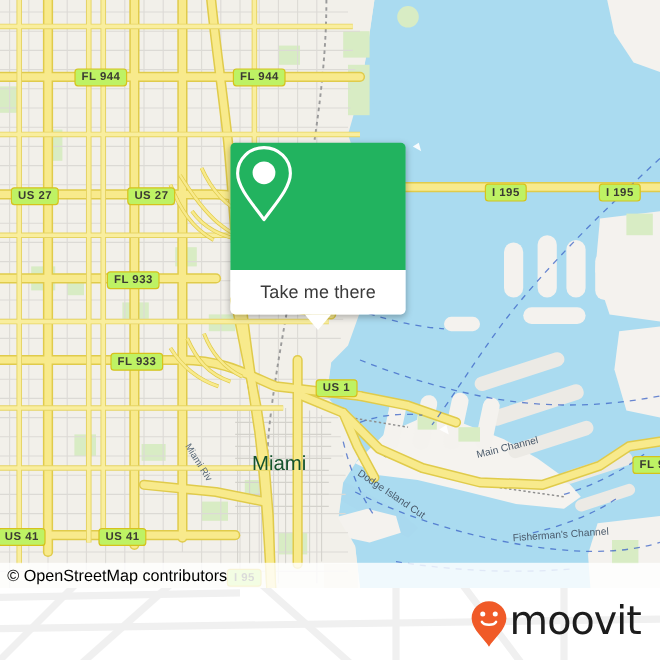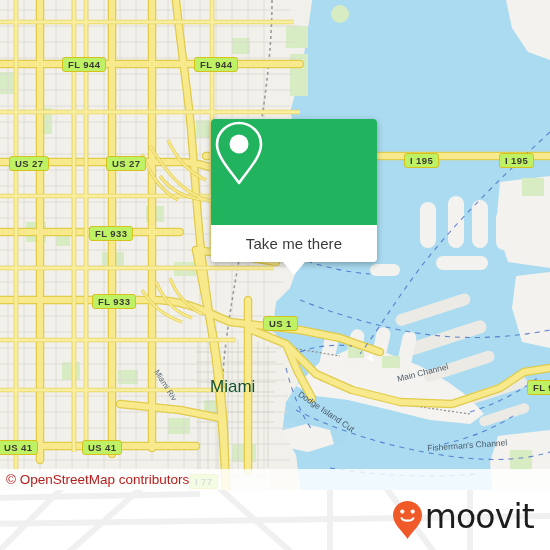--- a/index.html
+++ b/index.html
@@ -56,37 +56,36 @@
     font-size:8px;
     white-space:nowrap;
   }
 
   
   .attrib{
     position:absolute;
     left:0;bottom:0;
     width:100%;
     background:rgba(255,255,255,.82);
-    color:#b91c1c;
+    color:#000000;
     font-size:13.5px;
     padding:3px 0 3px 6px;
     box-sizing:border-box;
     font-family:"Liberation Sans","DejaVu Sans",sans-serif;
   }
 
   
   .card{
     position:absolute;
     left:192px;top:119px;
-    width:166px;
+    width:146px;
     border-radius:4px;
     box-shadow:0 2px 6px rgba(0,0,0,.30);
     overflow:visible;
     z-index:40;
-    margin-left:19px;
   }
   .card-top{
     background:#22b35f;
     height:106px;
     border-radius:4px 4px 0 0;
     display:flex;align-items:center;justify-content:center;
   }
   .card-bottom{
     background:#ffffff;
     height:37px;
@@ -450,21 +449,21 @@
     <div class="shield" style="left:9px;top:156px;">US 27</div>
     <div class="shield" style="left:106px;top:156px;">US 27</div>
     <div class="shield" style="left:404px;top:153px;">I 195</div>
     <div class="shield" style="left:499px;top:153px;">I 195</div>
     <div class="shield" style="left:89px;top:226px;">FL 933</div>
     <div class="shield" style="left:92px;top:294px;">FL 933</div>
     <div class="shield" style="left:244px;top:316px;margin-left:19px;">US 1</div>
     <div class="shield" style="left:527px;top:380px;">FL 9</div>
     <div class="shield" style="left:-2px;top:440px;">US 41</div>
     <div class="shield" style="left:82px;top:440px;">US 41</div>
-    <div class="shield" style="left:189px;top:474px;">I 77</div>
+    <div class="shield" style="left:189px;top:474px;">I 95</div>
 
     <div class="card">
       <div class="card-top">
         <svg width="56" height="70" viewBox="0 0 56 70">
           <path d="M28 4 C15.8 4 6 13.6 6 25.4 C6 38 20 52.5 28 64 C36 52.5 50 38 50 25.4 C50 13.6 40.2 4 28 4 Z" fill="none" stroke="#ffffff" stroke-width="2.6" stroke-linejoin="round"></path>
           <circle cx="28" cy="25" r="9.5" fill="#ffffff"></circle>
         </svg>
       </div>
       <div class="card-bottom">
         <span class="card-label">Take me there</span>

